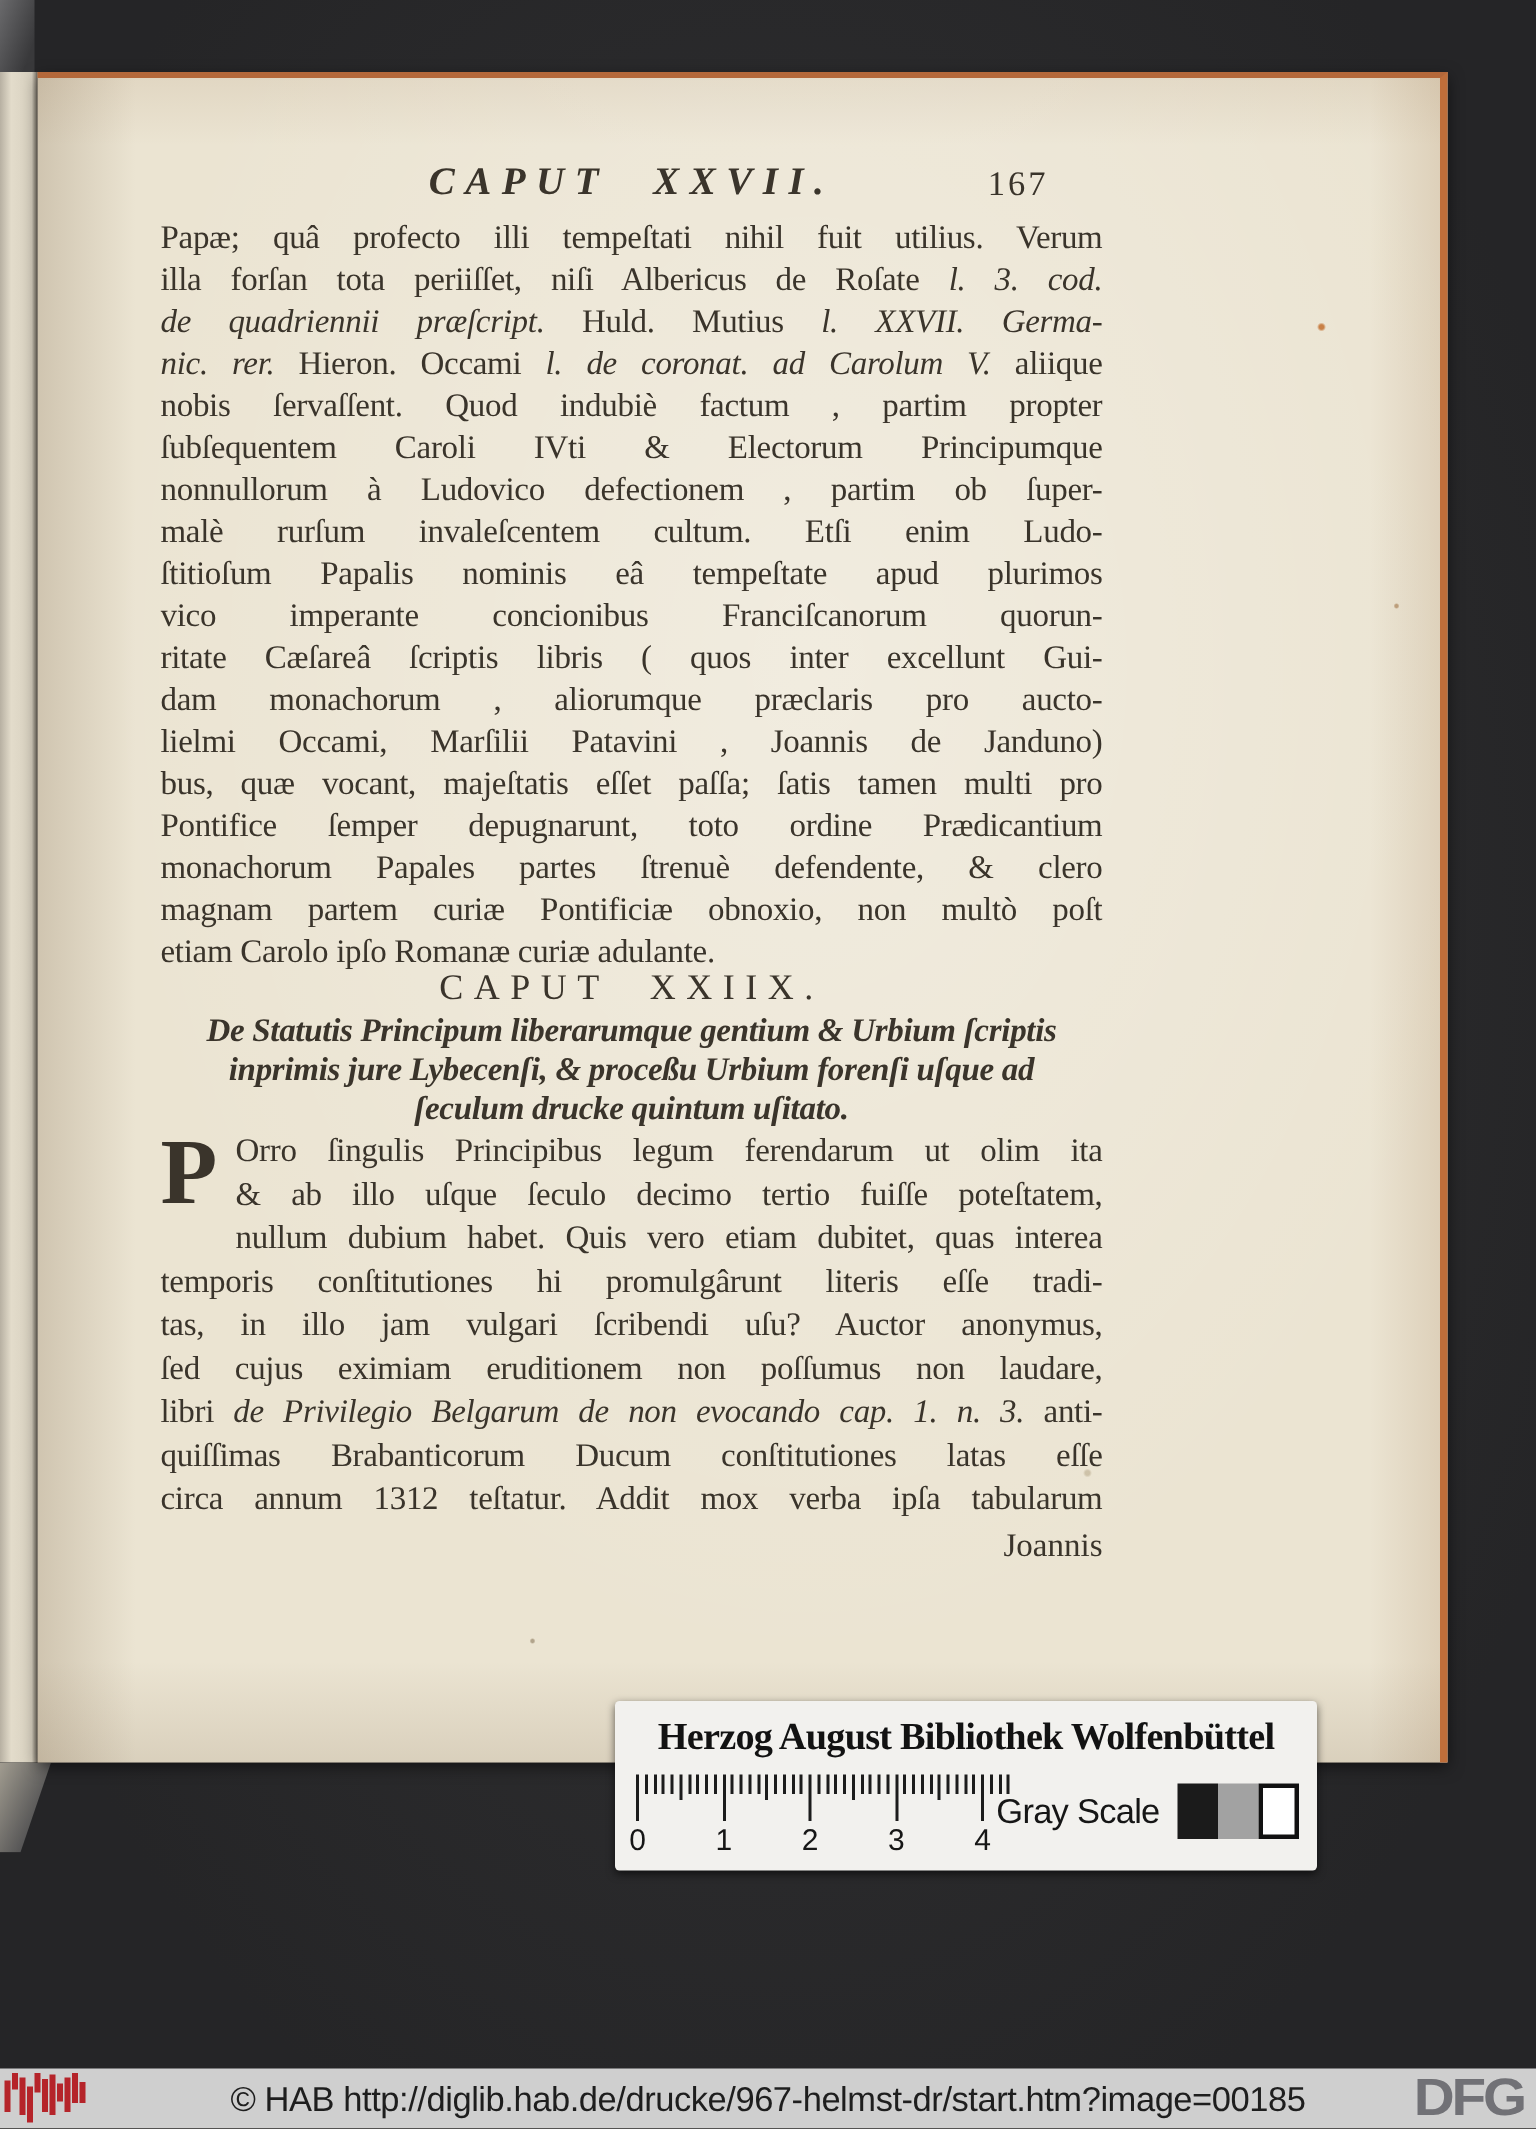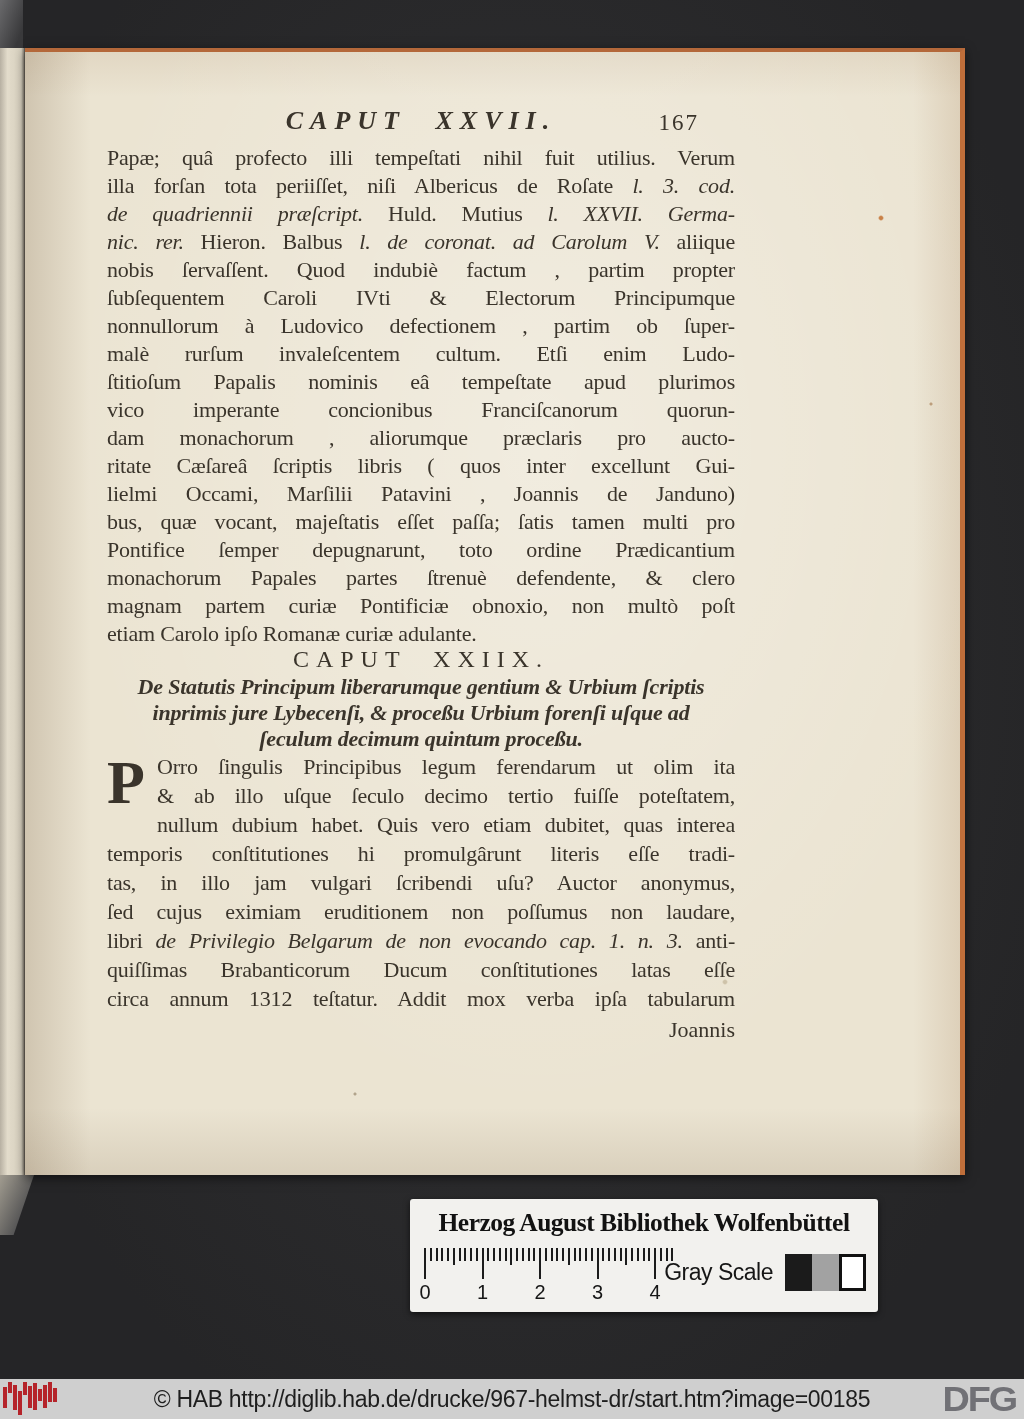--- a/index.html
+++ b/index.html
@@ -51,21 +51,21 @@
   .ln i{ }
   .caput2{ height:30px; line-height:30px; text-align:center; font-size:24px;
     letter-spacing:7px; word-spacing:14px; margin-top:-4px; }
   .subtitle .ln{ height:26px; line-height:26px; font-style:italic; font-size:22px;
     font-weight:600; letter-spacing:-0.2px; }
   .para2 .ln{ height:29px; line-height:29px; }
   .dropcap{ float:left; font-size:62px; line-height:54px; height:56px; width:44px;
     margin:3px 6px 0 0; font-weight:bold; }
   .catchword{ height:29px; line-height:29px; font-size:22px; text-align:right; margin-top:2px; }
   
-  .label{ position:absolute; left:410px; top:1199px; width:468px; height:113px;
+  .label{ position:absolute; left:410px; top:1134px; width:468px; height:113px;
     background:#f2f1ee; border-radius:3px; box-shadow:0 2px 6px rgba(0,0,0,.6);
     color:#121212; }
   .label-title{ text-align:center; font-family:"Liberation Serif","DejaVu Serif",serif;
     font-weight:bold; font-size:25.5px; margin-top:9px; letter-spacing:-0.5px; }
   .label-row{ position:relative; margin:10px 12px 0 14px; height:58px; }
   .ruler{ position:absolute; left:0; top:0; width:260px; height:58px; }
   .ruler .tick{ position:absolute; top:0; width:2px; background:#1c1c1c; }
   .ruler .tick.s{ height:13px; }
   .ruler .tick.m{ height:17px; }
   .ruler .tick.b{ height:31px; }
@@ -103,43 +103,43 @@
 
       <div class="running-head">
         <span class="chapter">CAPUT XXVII.</span>
         <span class="folio">167</span>
       </div>
 
       <div id="para1" class="para1">
           <div class="ln j"><span>Papæ; quâ profecto illi tempeſtati nihil fuit utilius. Verum</span></div>
           <div class="ln j"><span>illa forſan tota periiſſet, niſi Albericus de Roſate </span><i>l. 3. cod.</i></div>
           <div class="ln j"><i>de quadriennii præſcript.</i><span> Huld. Mutius </span><i>l. XXVII. Germa-</i></div>
-          <div class="ln j"><i>nic. rer.</i><span> Hieron. Balbus </span><i>l. de coronat. ad Carolum V.</i><span> aliique</span></div>
+          <div class="ln j"><i>nic. rer.</i><span> Hieron. Occami </span><i>l. de coronat. ad Carolum V.</i><span> aliique</span></div>
           <div class="ln j"><span>nobis ſervaſſent. Quod indubiè factum , partim propter</span></div>
           <div class="ln j"><span>ſubſequentem Caroli IVti &amp; Electorum Principumque</span></div>
           <div class="ln j"><span>nonnullorum à Ludovico defectionem , partim ob ſuper-</span></div>
           <div class="ln j"><span>malè rurſum invaleſcentem cultum. Etſi enim Ludo-</span></div>
           <div class="ln j"><span>ſtitioſum Papalis nominis eâ tempeſtate apud plurimos</span></div>
           <div class="ln j"><span>vico imperante concionibus Franciſcanorum quorun-</span></div>
+          <div class="ln j"><span>ritate Cæſareâ ſcriptis libris ( quos inter excellunt Gui-</span></div>
           <div class="ln j"><span>dam monachorum , aliorumque præclaris pro aucto-</span></div>
-          <div class="ln j"><span>ritate Cæſareâ ſcriptis libris ( quos inter excellunt Gui-</span></div>
           <div class="ln j"><span>lielmi Occami, Marſilii Patavini , Joannis de Janduno)</span></div>
           <div class="ln j"><span>bus, quæ vocant, majeſtatis eſſet paſſa; ſatis tamen multi pro</span></div>
           <div class="ln j"><span>Pontifice ſemper depugnarunt, toto ordine Prædicantium</span></div>
           <div class="ln j"><span>monachorum Papales partes ſtrenuè defendente, &amp; clero</span></div>
           <div class="ln j"><span>magnam partem curiæ Pontificiæ obnoxio, non multò poſt</span></div>
           <div class="ln l"><span>etiam Carolo ipſo Romanæ curiæ adulante.</span></div>
         </div>
 
       <div class="caput2">CAPUT XXIIX.</div>
 
       <div id="subtitle" class="subtitle">
           <div class="ln c"><span>De Statutis Principum liberarumque gentium &amp; Urbium ſcriptis</span></div>
           <div class="ln c"><span>inprimis jure Lybecenſi, &amp; proceßu Urbium forenſi uſque ad</span></div>
-          <div class="ln c"><span>ſeculum decimum quintum proceßu.</span></div>
+          <div class="ln c"><span>ſeculum drucke quintum uſitato.</span></div>
         </div>
 
       <div id="para2" class="para2">
         <span class="dropcap">P</span>
       <div class="ln j"><span>Orro ſingulis Principibus legum ferendarum ut olim ita</span></div>
           <div class="ln j"><span>&amp; ab illo uſque ſeculo decimo tertio fuiſſe poteſtatem,</span></div>
           <div class="ln j"><span>nullum dubium habet. Quis vero etiam dubitet, quas interea</span></div>
           <div class="ln j"><span>temporis conſtitutiones hi promulgârunt literis eſſe tradi-</span></div>
           <div class="ln j"><span>tas, in illo jam vulgari ſcribendi uſu? Auctor anonymus,</span></div>
           <div class="ln j"><span>ſed cujus eximiam eruditionem non poſſumus non laudare,</span></div>

